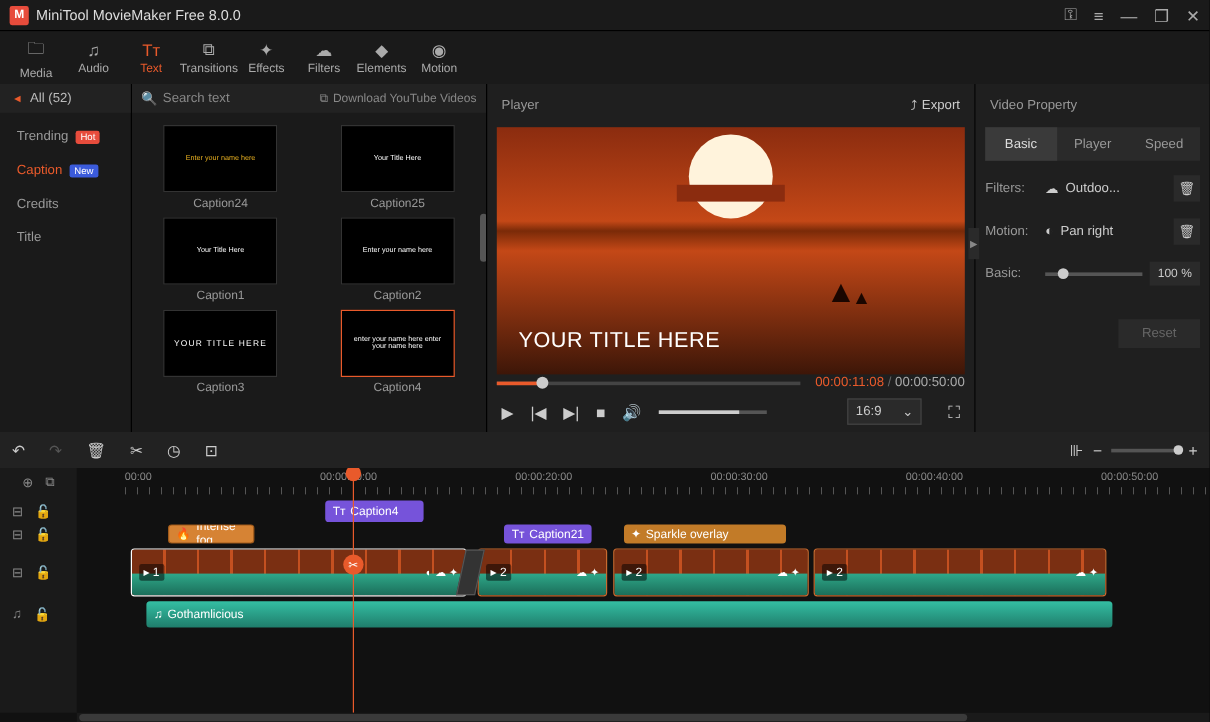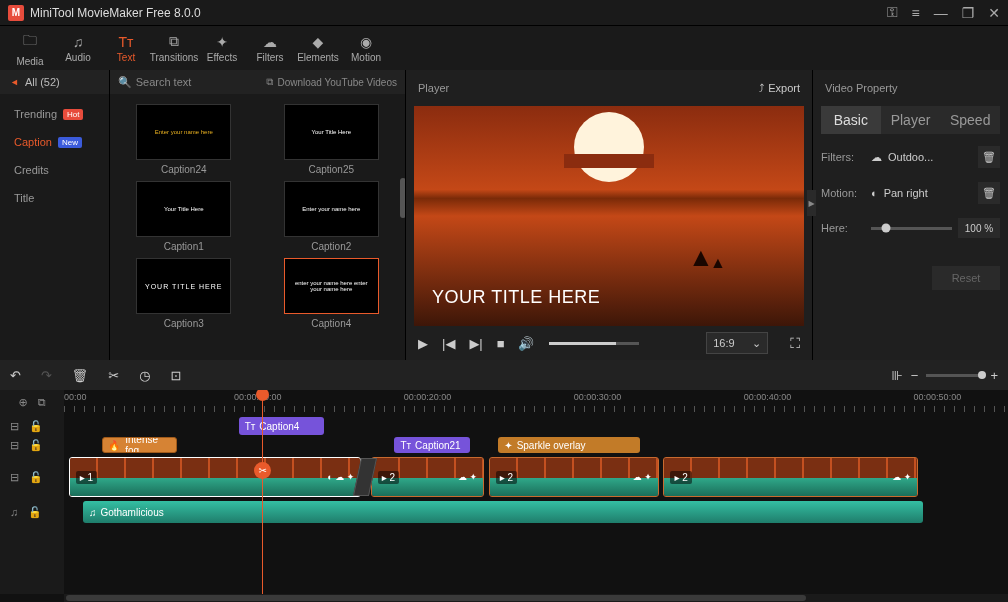--- a/index.html
+++ b/index.html
@@ -55,21 +55,21 @@
 .time .tot{color:#aaa;}
 .controls{height:34px;display:flex;align-items:center;padding:0 12px;gap:14px;color:#ccc;}
 .ctrl-ico{cursor:pointer;font-size:13px;}
 .vol-slider{width:90px;height:3px;background:#555;position:relative;}
 .vol-slider::after{content:"";position:absolute;left:0;top:0;height:3px;width:75%;background:#ccc;}
 .ratio-sel{margin-left:auto;width:62px;height:22px;background:#2a2a2a;border:1px solid #444;display:flex;align-items:center;justify-content:space-between;padding:0 6px;font-size:11px;cursor:pointer;}
 .fs-ico{cursor:pointer;font-size:14px;margin-left:8px;}
 .props{width:195px;background:#1f1f1f;padding:8px;}
 .props-head{height:28px;color:#999;font-size:11px;padding:4px 4px 10px;}
 .props-tabs{display:flex;background:#2a2a2a;height:28px;margin-bottom:12px;}
-.ptab{flex:1;display:flex;align-items:center;justify-content:center;font-size:14px;color:#999;cursor:pointer;}
+.ptab{flex:1;display:flex;align-items:center;justify-content:center;font-size:11px;color:#999;cursor:pointer;}
 .ptab.active{background:#3a3a3a;color:#ddd;}
 .prow{display:flex;align-items:center;gap:6px;margin-bottom:14px;font-size:11px;}
 .prow .lbl{width:44px;color:#999;}
 .prow .val{flex:1;color:#ccc;display:flex;align-items:center;gap:6px;}
 .del-btn{width:22px;height:22px;background:#2a2a2a;display:flex;align-items:center;justify-content:center;cursor:pointer;margin-left:auto;}
 .flip-btn{width:22px;height:22px;background:#2a2a2a;display:flex;align-items:center;justify-content:center;cursor:pointer;}
 .slider{flex:1;height:3px;background:#555;position:relative;}
 .slider .knob{position:absolute;top:50%;transform:translate(-50%,-50%);width:9px;height:9px;background:#ccc;border-radius:50%;}
 .slider-val{width:42px;height:20px;background:#2a2a2a;display:flex;align-items:center;justify-content:center;font-size:10px;}
 .reset-btn{margin-top:28px;margin-left:auto;width:68px;height:24px;background:#2a2a2a;display:flex;align-items:center;justify-content:center;font-size:11px;color:#666;cursor:pointer;}
@@ -82,21 +82,21 @@
 .zoom-slider{width:56px;height:3px;background:#555;position:relative;}
 .zoom-slider::after{content:"";position:absolute;right:-4px;top:-3px;width:8px;height:8px;background:#ccc;border-radius:50%;}
 .tl-body{flex:1;display:flex;}
 .tl-gutter{width:64px;background:#1a1a1a;display:flex;flex-direction:column;}
 .ruler-gutter{height:24px;display:flex;align-items:center;justify-content:center;gap:10px;color:#888;}
 .track-lbl{display:flex;align-items:center;gap:10px;padding:0 10px;color:#888;}
 .track-lbl.h16{height:20px;}
 .track-lbl.h32{height:42px;}
 .track-lbl.h18{height:18px;}
 .track-lbl.h24{height:24px;}
-.tl-tracks{flex:1;position:relative;overflow:hidden;}
+.tl-tracks{flex:1;position:relative;overflow:hidden;margin-left:40px;}
 .ruler{height:24px;position:relative;color:#888;font-size:9px;}
 .ruler .mark{position:absolute;top:2px;}
 .ruler .ticks{position:absolute;left:0;right:0;bottom:2px;height:6px;background:repeating-linear-gradient(90deg,#555 0,#555 1px,transparent 1px,transparent 10px);}
 .playhead{position:absolute;top:0;bottom:0;width:1px;background:#e95a2b;z-index:10;}
 .playhead::before{content:"";position:absolute;top:-2px;left:-6px;width:13px;height:13px;background:#e95a2b;border-radius:50%;}
 .playhead .scis{position:absolute;top:72px;left:-8px;width:17px;height:17px;background:#e95a2b;border-radius:50%;display:flex;align-items:center;justify-content:center;color:#fff;font-size:10px;}
 .track{position:relative;}
 .track.h16{height:20px;}
 .track.h32{height:42px;}
 .track.h18{height:18px;}
@@ -230,20 +230,27 @@
       <div class="export-btn">
           <span>⤴</span>
           <span>Export</span>
         </div>
     </div>
     <div class="preview">
       <div class="sun"></div>
       <div class="boat"></div>
       <div class="preview-title">YOUR TITLE HERE</div>
     </div>
+    <div class="progress">
+      <div class="track">
+          <div class="fill"></div>
+          <div class="knob"></div>
+        </div>
+      <div class="time"><span class="cur">00:00:11:08</span> <span class="sep">/</span> <span class="tot">00:00:50:00</span></div>
+    </div>
     <div class="controls">
       <span class="ctrl-ico">▶</span>
       <span class="ctrl-ico">|◀</span>
       <span class="ctrl-ico">▶|</span>
       <span class="ctrl-ico">■</span>
       <span class="ctrl-ico">🔊</span>
       <div class="vol-slider"></div>
       <div class="ratio-sel">
           <span>16:9</span>
           <span>⌄</span>
@@ -269,21 +276,21 @@
     </div>
     <div class="prow">
       <span class="lbl">Motion:</span>
       <span class="val">
           <span>◐</span>
           <span>Pan right</span>
         </span>
       <span class="del-btn">🗑</span>
     </div>
     <div class="prow">
-      <span class="lbl">Here:</span>
+      <span class="lbl">Basic:</span>
       <div class="slider">
           <div class="knob" style="left:18%"></div>
         </div>
       <div class="slider-val">100 %</div>
     </div>
     <div class="reset-btn">Reset</div>
   </div>
 </div>
 
 <div class="collapse">▶</div>

